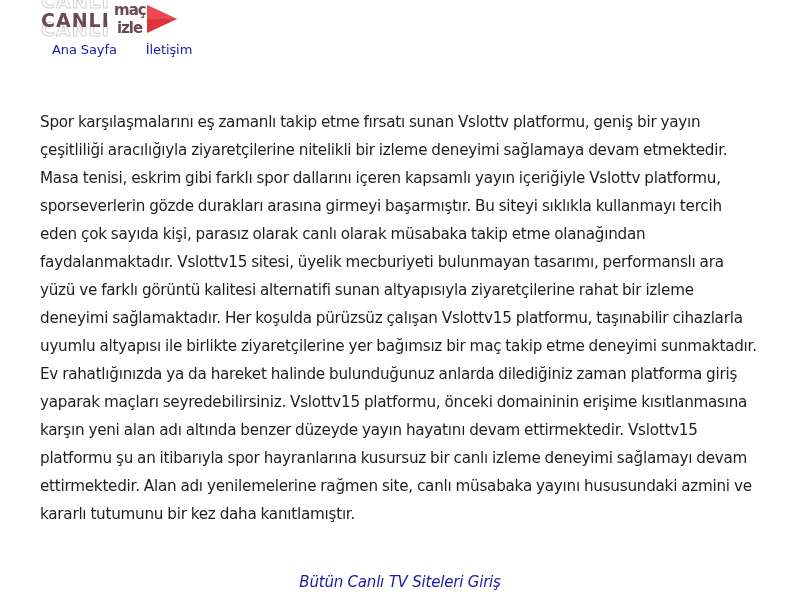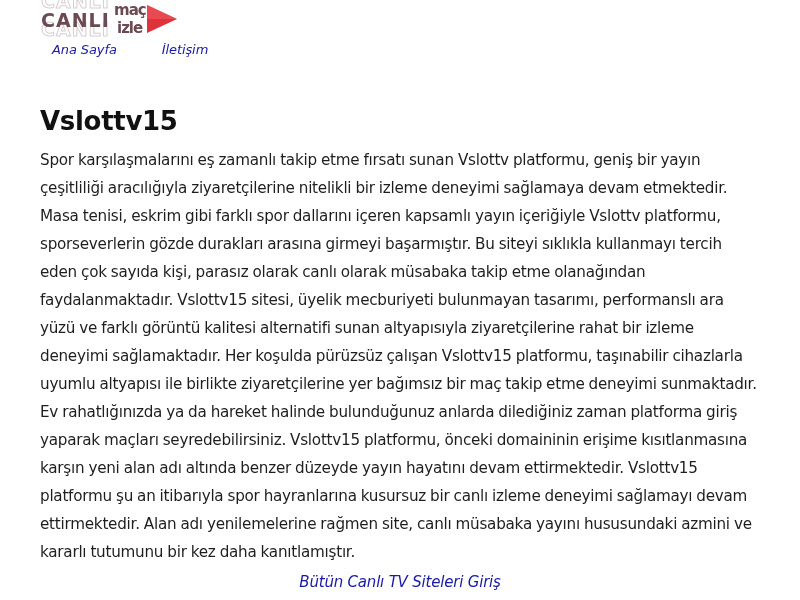--- a/index.html
+++ b/index.html
@@ -22,22 +22,21 @@
       width: 140px;
       height: 38px;
       display: block;
     }
     .logo svg { display: block; }
     .nav {
       position: absolute;
       top: 42px;
       left: 52px;
       display: flex;
-      gap: 45px;
-      font-style: italic;
+      gap: 29px;
     }
     .nav a {
       font-size: 13px;
       color: #1a1aa6;
       text-decoration: none;
       letter-spacing: -0.1px;
     }
     .main {
       position: absolute;
       top: 100px;
@@ -94,19 +93,18 @@
       <polygon points="107,5 137,19 107,19" fill="#ef5a60" opacity="0.6"></polygon>
     </svg>
   </a>
   <nav class="nav">
     <a>Ana Sayfa</a>
     <a>İletişim</a>
   </nav>
 </div>
 
 <main class="main">
-  <h1>Vslottv15</h1>
   <p class="body-text">Spor karşılaşmalarını eş zamanlı takip etme fırsatı sunan Vslottv platformu, geniş bir yayın çeşitliliği aracılığıyla ziyaretçilerine nitelikli bir izleme deneyimi sağlamaya devam etmektedir. Masa tenisi, eskrim gibi farklı spor dallarını içeren kapsamlı yayın içeriğiyle Vslottv platformu, sporseverlerin gözde durakları arasına girmeyi başarmıştır. Bu siteyi sıklıkla kullanmayı tercih eden çok sayıda kişi, parasız olarak canlı olarak müsabaka takip etme olanağından faydalanmaktadır. Vslottv15 sitesi, üyelik mecburiyeti bulunmayan tasarımı, performanslı ara yüzü ve farklı görüntü kalitesi alternatifi sunan altyapısıyla ziyaretçilerine rahat bir izleme deneyimi sağlamaktadır. Her koşulda pürüzsüz çalışan Vslottv15 platformu, taşınabilir cihazlarla uyumlu altyapısı ile birlikte ziyaretçilerine yer bağımsız bir maç takip etme deneyimi sunmaktadır. Ev rahatlığınızda ya da hareket halinde bulunduğunuz anlarda dilediğiniz zaman platforma giriş yaparak maçları seyredebilirsiniz. Vslottv15 platformu, önceki domaininin erişime kısıtlanmasına karşın yeni alan adı altında benzer düzeyde yayın hayatını devam ettirmektedir. Vslottv15 platformu şu an itibarıyla spor hayranlarına kusursuz bir canlı izleme deneyimi sağlamayı devam ettirmektedir. Alan adı yenilemelerine rağmen site, canlı müsabaka yayını hususundaki azmini ve kararlı tutumunu bir kez daha kanıtlamıştır.</p>
 </main>
 
 <div class="footer-link">
   <a>Bütün Canlı TV Siteleri Giriş</a>
 </div>
 
 </body></html>

